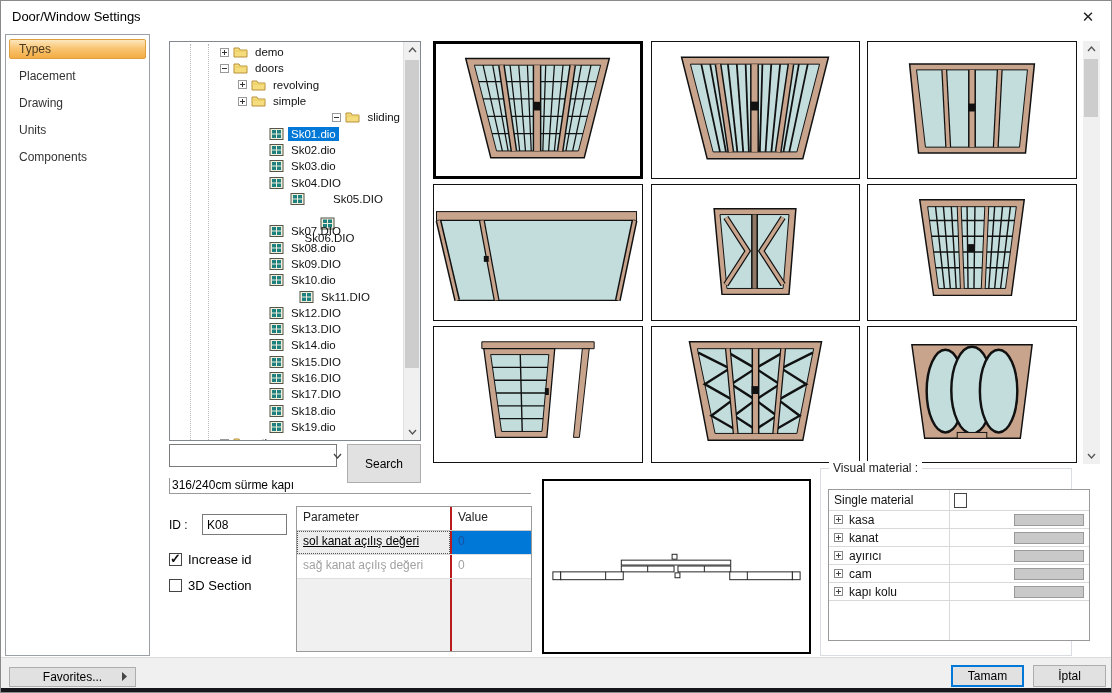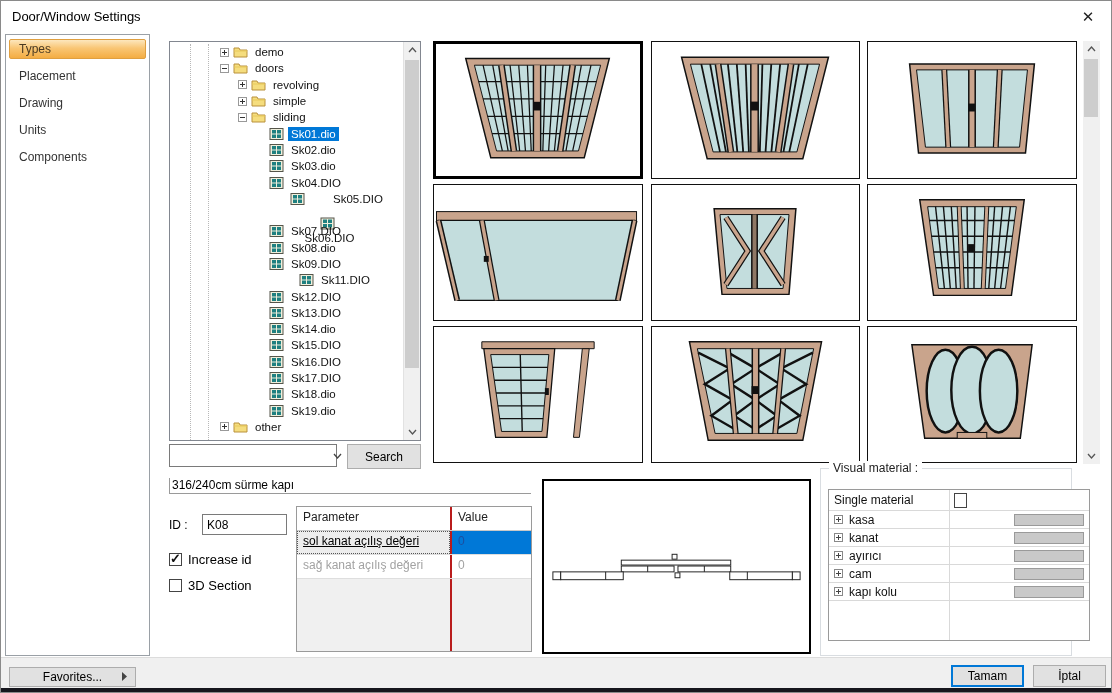--- a/index.html
+++ b/index.html
@@ -29,21 +29,21 @@
   
   .sbar { position:absolute; top:0; right:0; width:17px; background:#f0f0f0; border-left:1px solid #e2e2e2; }
   .sbar .arrow { position:absolute; left:0; width:16px; height:16px; display:flex; align-items:center; justify-content:center; }
   .sbar .thumb { position:absolute; left:1px; width:14px; background:#cdcdcd; }
 
   
   .combo { position:absolute; left:168px; top:443px; width:168px; height:23px; border:1px solid #7a7a7a; background:#fff; display:flex; }
   .combo input { flex:1; border:none; outline:none; font-size:12px; padding:0 4px; font-family:inherit; }
   .combo .chev { width:18px; display:flex; align-items:center; justify-content:center; }
   .btn { background:#e1e1e1; border:1px solid #adadad; font-size:12px; color:#000; display:flex; align-items:center; justify-content:center; cursor:pointer; font-family:inherit; }
-  .search-btn { position:absolute; left:346px; top:443px; width:74px; height:25px; }
+  .search-btn { position:absolute; left:346px; top:443px; width:74px; height:39px; }
 
   
   .cell { position:absolute; background:#fff; border:1px solid #111; }
   .cell.selected { border:3px solid #000; }
   .cell svg { position:absolute; inset:0; width:100%; height:100%; }
   .gal-sbar { position:absolute; left:1082px; top:40px; width:17px; height:423px; background:#f0f0f0; }
   .gal-sbar .arrow { position:absolute; left:0; width:16px; height:16px; display:flex; align-items:center; justify-content:center; }
   .gal-sbar .thumb { position:absolute; left:1px; width:14px; background:#cdcdcd; }
 
   
@@ -163,21 +163,21 @@
             <rect x="0.5" y="0.5" width="8" height="8" fill="#fff" stroke="#999"></rect>
             <line x1="2" y1="4.5" x2="7" y2="4.5" stroke="#333"></line>
             <line x1="4.5" y1="2" x2="4.5" y2="7" stroke="#333"></line>
           </svg>
           <svg class="ticon" viewBox="0 0 15 12">
             <path d="M1,3 L1,11 L14,11 L14,4 L7,4 L6,2 L1,2 Z" fill="#f5dd7e" stroke="#b9913c"></path>
             <path d="M1,5 L14,5" stroke="#e8c95a"></path>
           </svg>
           <span class="lbl">simple</span>
         </div>
-        <div class="tree-row" style="padding-left: 68px;">
+        <div class="tree-row" style="padding-left: 68px; justify-content: flex-end;">
           <svg class="exp" viewBox="0 0 9 9">
             <rect x="0.5" y="0.5" width="8" height="8" fill="#fff" stroke="#999"></rect>
             <line x1="2" y1="4.5" x2="7" y2="4.5" stroke="#333"></line>
           </svg>
           <svg class="ticon" viewBox="0 0 15 12">
             <path d="M1,3 L1,11 L14,11 L14,4 L7,4 L6,2 L1,2 Z" fill="#f5dd7e" stroke="#b9913c"></path>
             <path d="M1,5 L14,5" stroke="#e8c95a"></path>
           </svg>
           <span class="lbl">sliding</span>
         </div>
@@ -272,20 +272,31 @@
         <div class="tree-row" style="padding-left: 86px;">
           <span class="exp none"></span>
           <svg class="ticon" viewBox="0 0 15 12">
             <rect x="1" y="0.5" width="13" height="11" fill="#efefdc" stroke="#55554a"></rect>
             <rect x="3" y="2" width="4" height="3.5" fill="#1f8080"></rect>
             <rect x="8" y="2" width="4" height="3.5" fill="#1f8080"></rect>
             <rect x="3" y="6.5" width="4" height="3.5" fill="#1f8080"></rect>
             <rect x="8" y="6.5" width="4" height="3.5" fill="#1f8080"></rect>
           </svg>
           <span class="lbl">Sk09.DIO</span>
+        </div>
+        <div class="tree-row" style="padding-left: 86px;">
+          <span class="exp none"></span>
+          <svg class="ticon" viewBox="0 0 15 12">
+            <rect x="1" y="0.5" width="13" height="11" fill="#efefdc" stroke="#55554a"></rect>
+            <rect x="3" y="2" width="4" height="3.5" fill="#1f8080"></rect>
+            <rect x="8" y="2" width="4" height="3.5" fill="#1f8080"></rect>
+            <rect x="3" y="6.5" width="4" height="3.5" fill="#1f8080"></rect>
+            <rect x="8" y="6.5" width="4" height="3.5" fill="#1f8080"></rect>
+          </svg>
+          <span class="lbl">Sk10.dio</span>
         </div>
         <div class="tree-row" style="padding-left: 86px; justify-content: center;">
           <span class="exp none"></span>
           <svg class="ticon" viewBox="0 0 15 12">
             <rect x="1" y="0.5" width="13" height="11" fill="#efefdc" stroke="#55554a"></rect>
             <rect x="3" y="2" width="4" height="3.5" fill="#1f8080"></rect>
             <rect x="8" y="2" width="4" height="3.5" fill="#1f8080"></rect>
             <rect x="3" y="6.5" width="4" height="3.5" fill="#1f8080"></rect>
             <rect x="8" y="6.5" width="4" height="3.5" fill="#1f8080"></rect>
           </svg>

